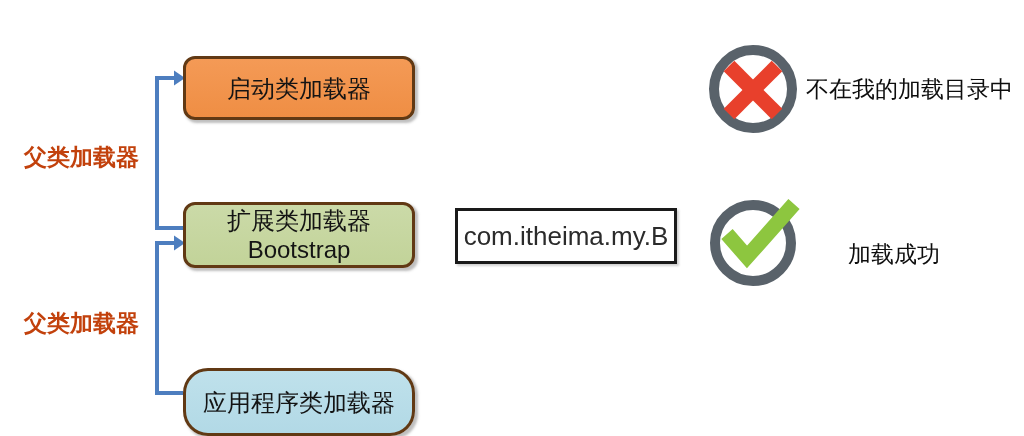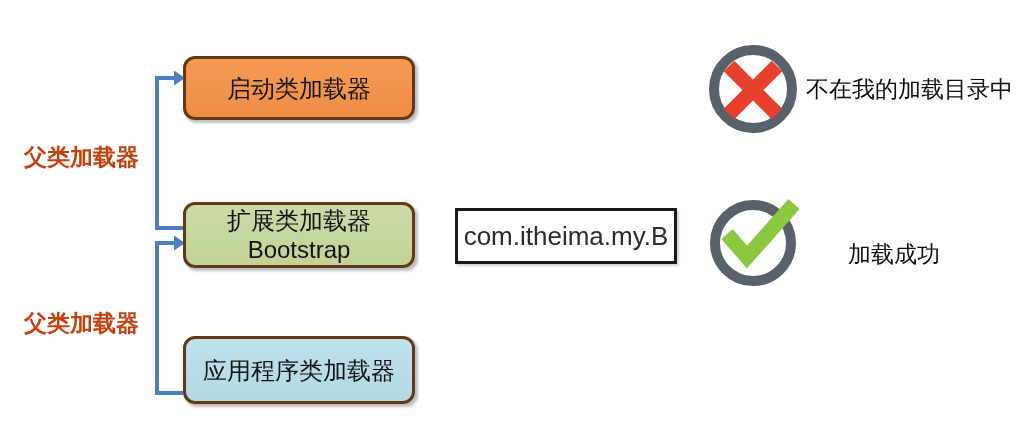--- a/index.html
+++ b/index.html
@@ -27,21 +27,21 @@
     box-shadow: 2.5px 2.5px 2.5px rgba(110,110,110,0.45);
     display: flex;
     flex-direction: column;
     align-items: center;
     justify-content: center;
     z-index: 2;
     text-align: center;
   }
   .box-bootstrap   { top: 56px;  height: 64px; background: linear-gradient(180deg, #f49a56 0%, #ef8e44 100%); }
   .box-extension   { top: 202px; height: 66px; background: linear-gradient(180deg, #cbdaa8 0%, #c2d399 100%); }
-  .box-application { top: 336px; height: 68px; background: linear-gradient(180deg, #bfe1eb 0%, #b2d9e6 100%); }
+  .box-application { top: 368px; height: 68px; background: linear-gradient(180deg, #bfe1eb 0%, #b2d9e6 100%); border-radius: 25px; }
   .box-title, .box-subtitle {
     font-size: 24px;
     line-height: 29px;
     color: #141414;
     white-space: nowrap;
   }
   .parent-label {
     position: absolute;
     left: 24px;
     font-size: 23px;

